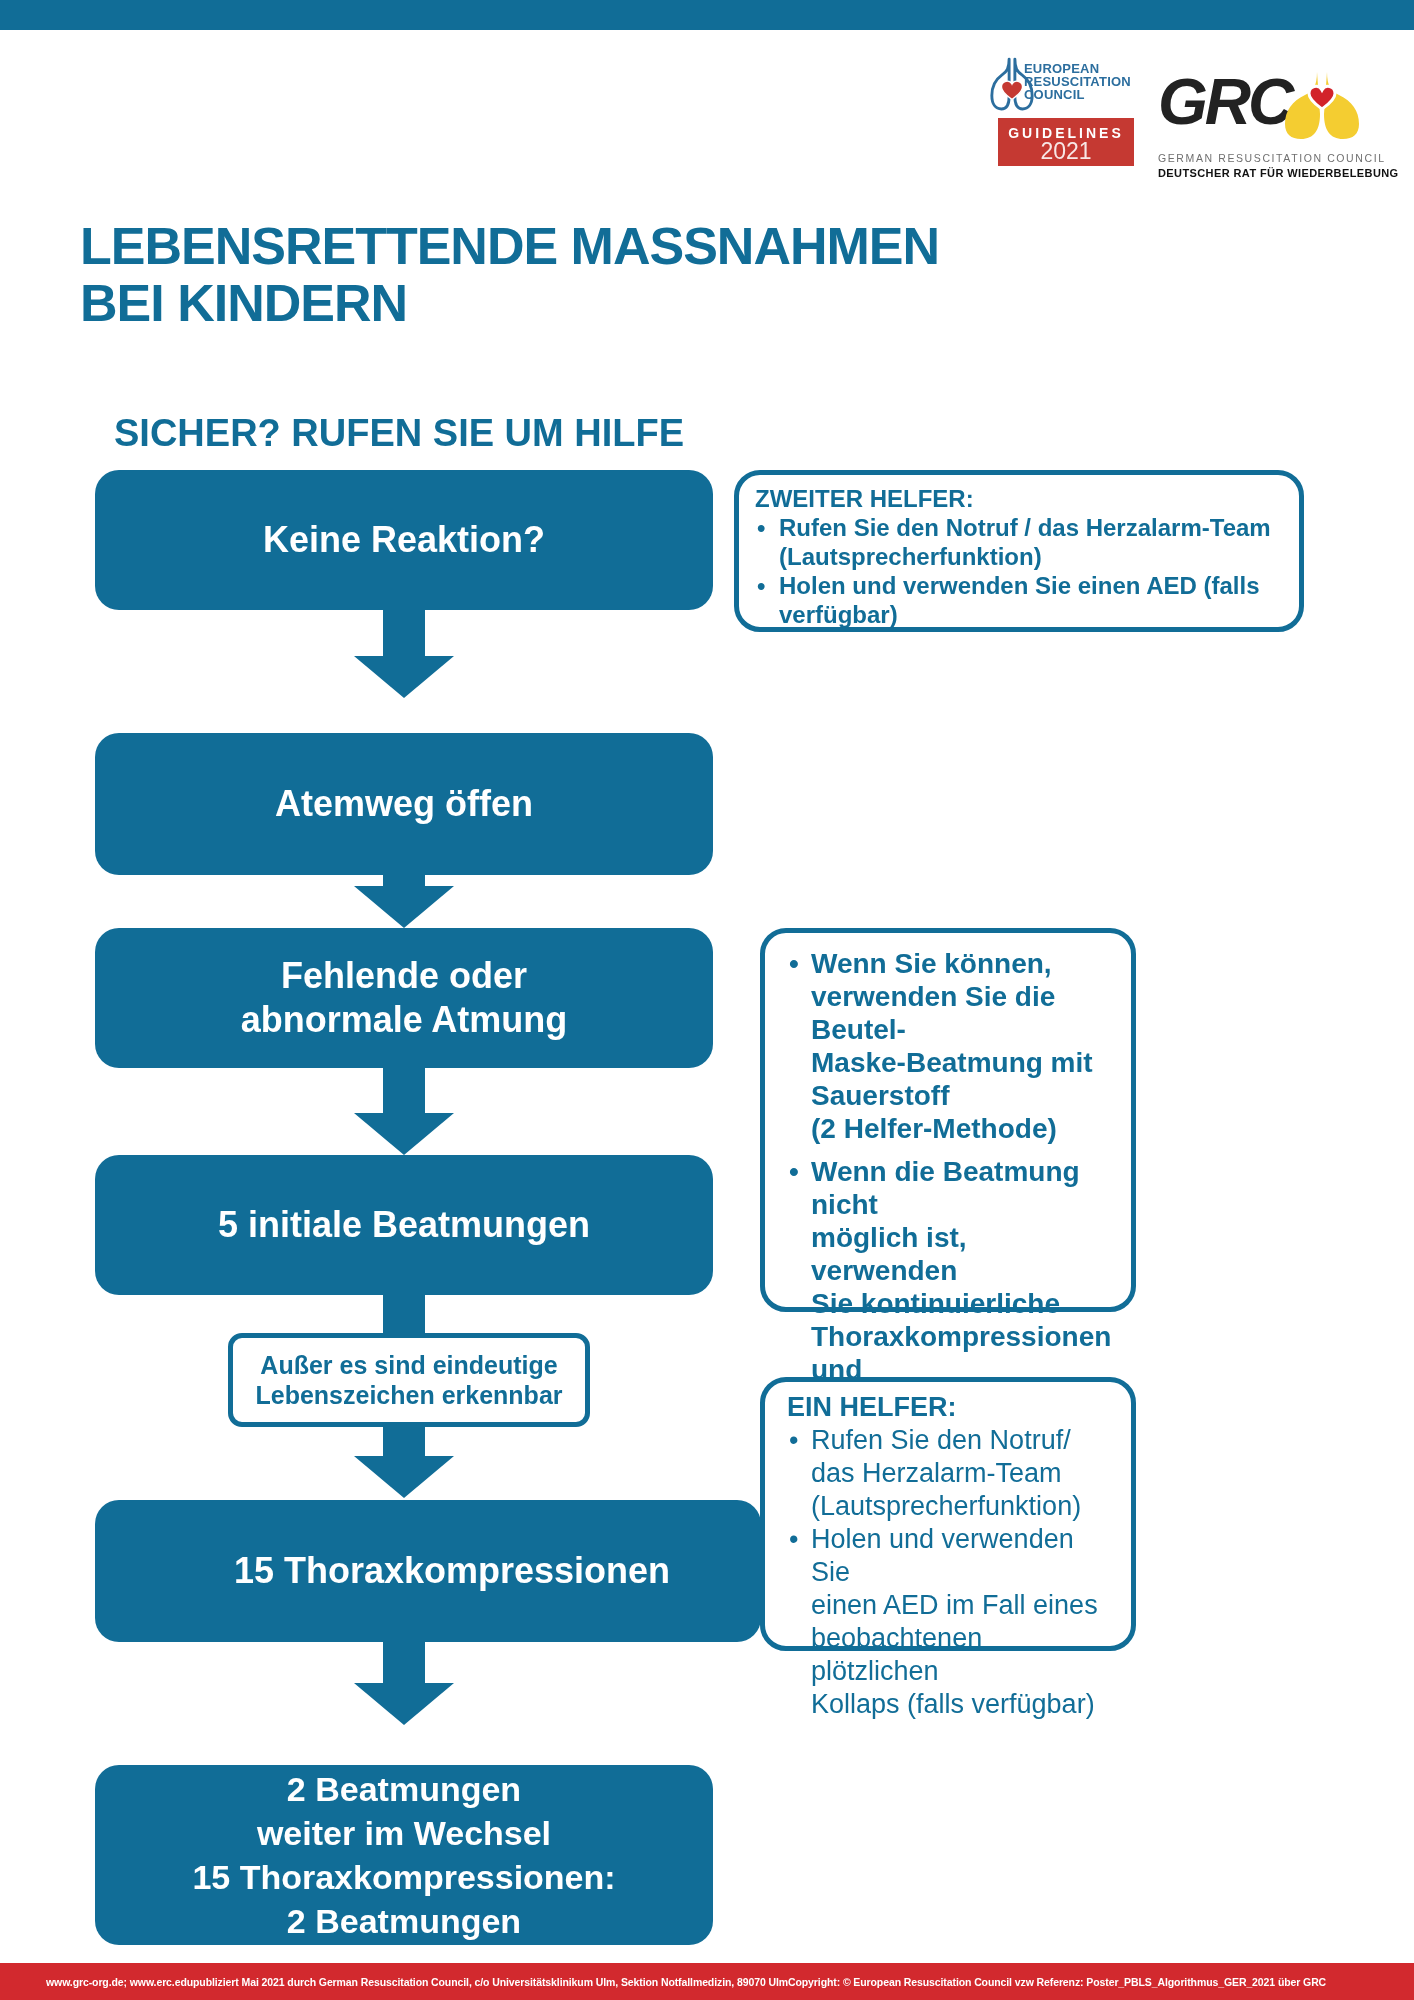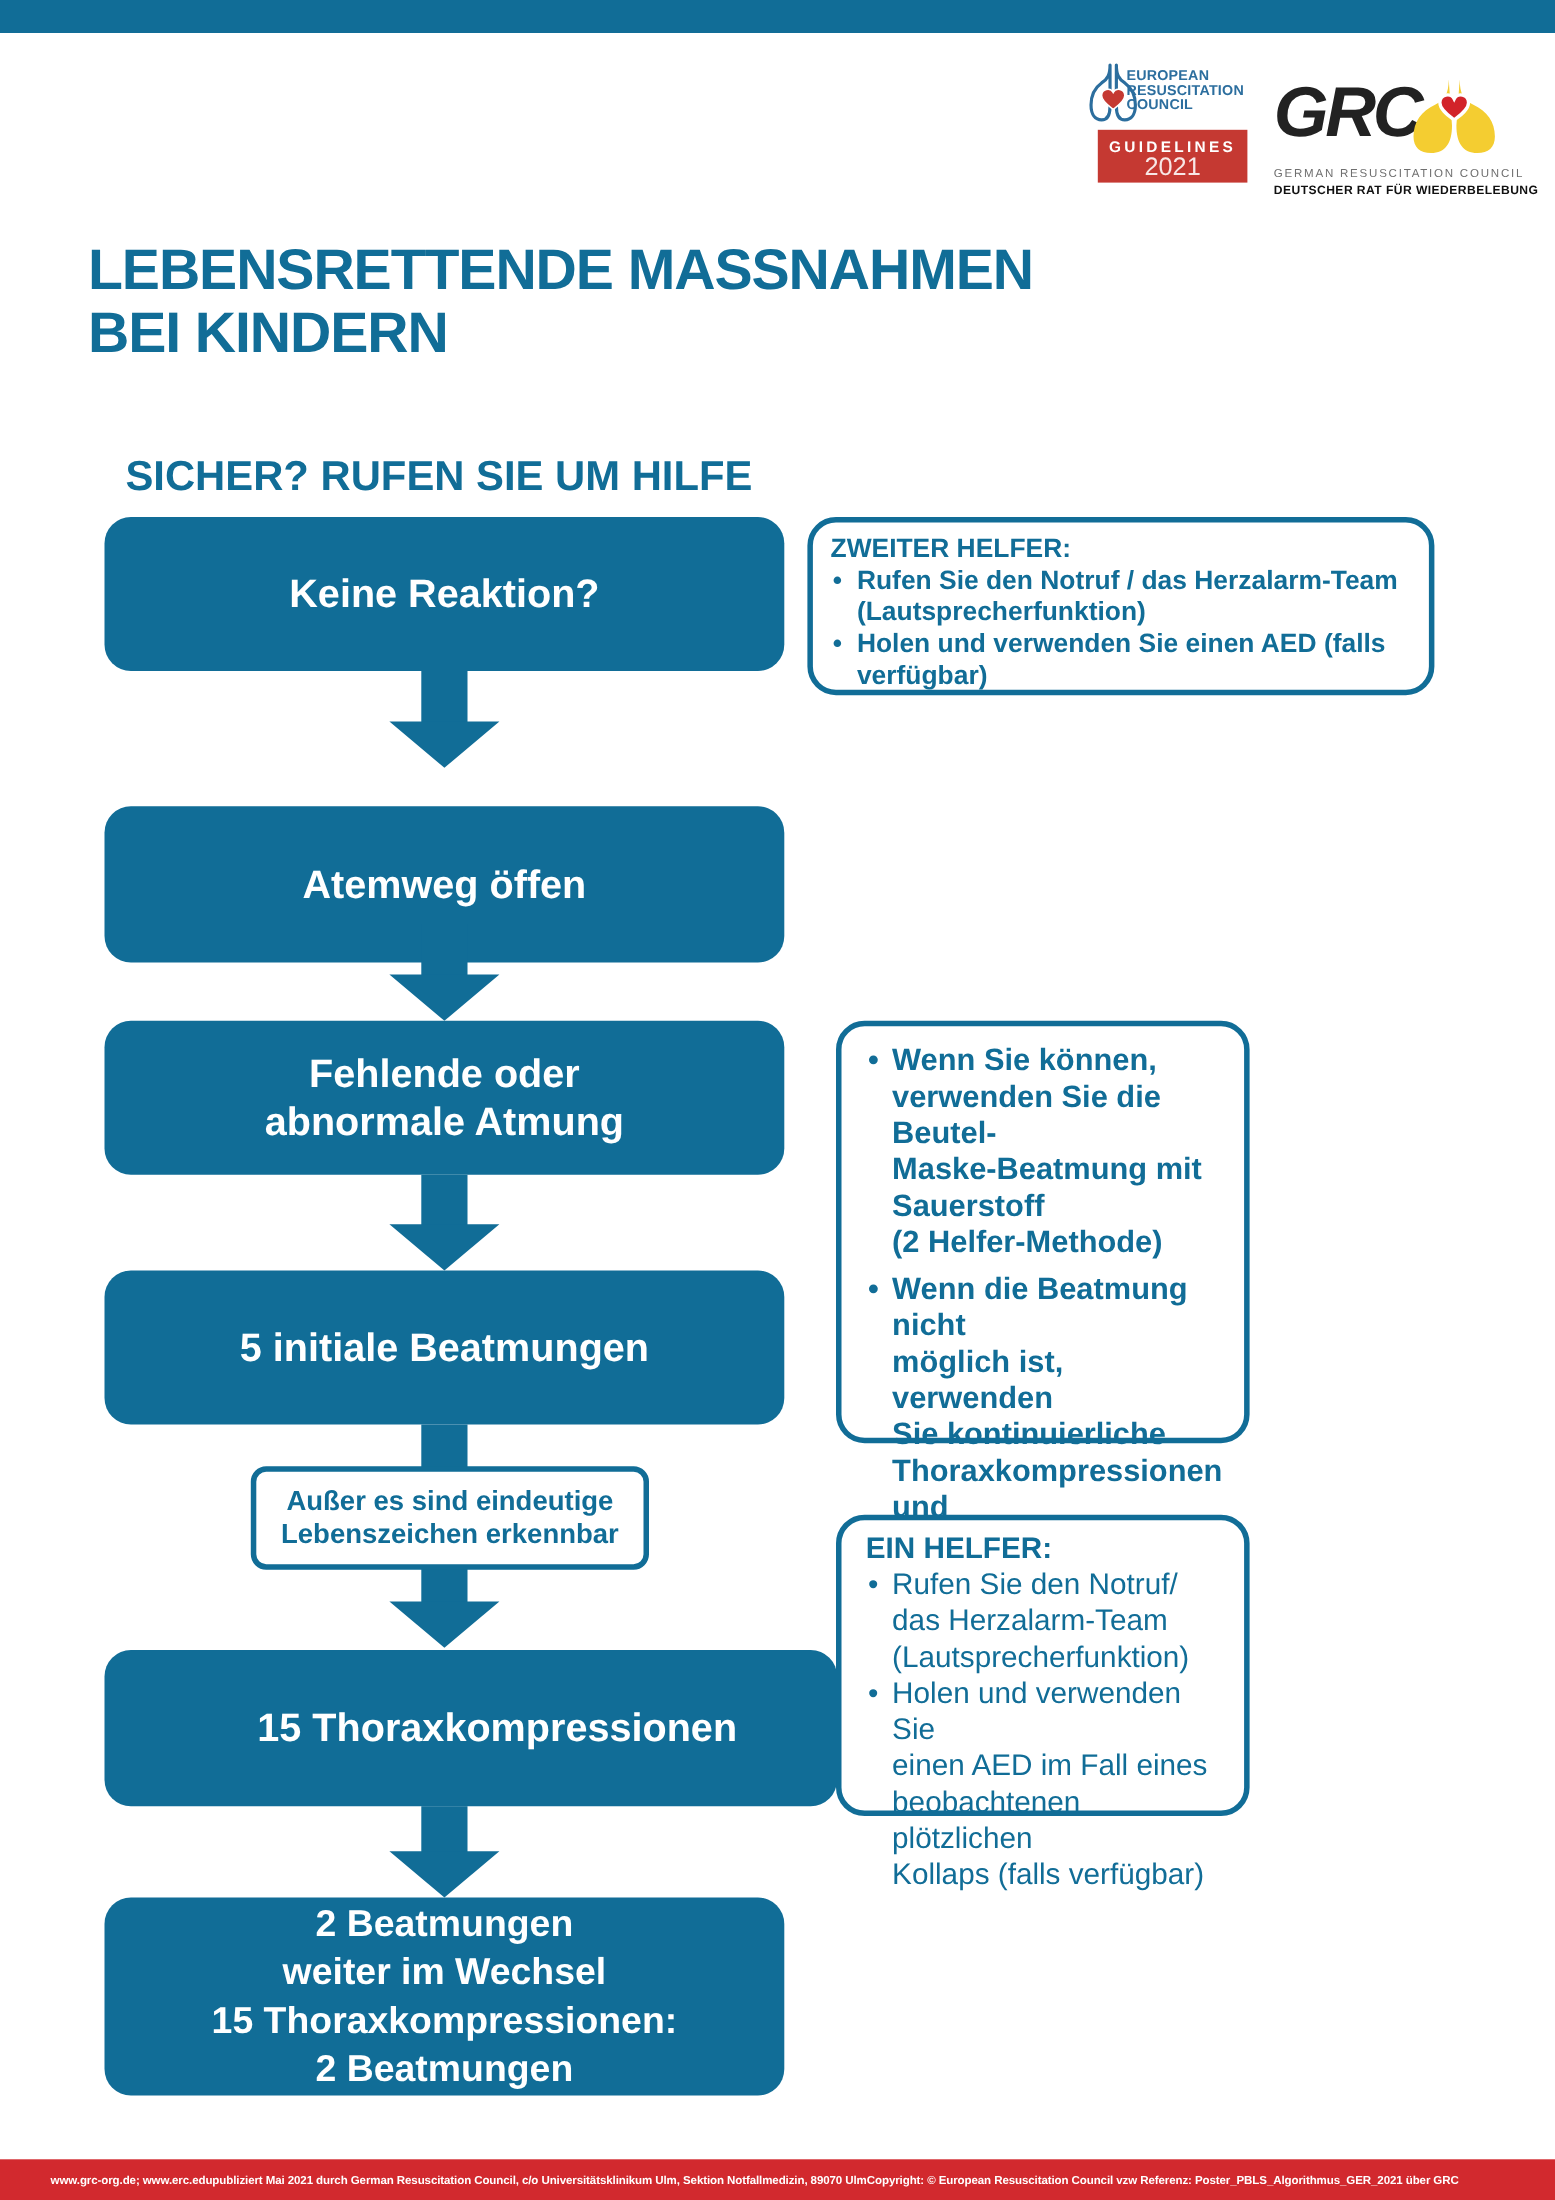--- a/index.html
+++ b/index.html
@@ -29,21 +29,21 @@
 
   
   .fbox{position:absolute;left:95px;width:618px;background:#116D97;border-radius:24px;color:#fff;
         font-weight:700;display:flex;align-items:center;justify-content:center;text-align:center;
         white-space:pre-line;}
   .fb1{top:470px;height:140px;font-size:36px;}
   .fb2{top:698px;height:142px;font-size:36px;margin-top:35px;}
   .fb3{top:928px;height:140px;font-size:36px;line-height:44px;}
   .fb4{top:1155px;height:140px;font-size:36px;text-align:right;}
   .fb5{top:1500px;height:142px;font-size:36px;padding-left:48px;}
-  .fb6{top:1725px;height:180px;font-size:34px;line-height:44px;}
+  .fb6{top:1765px;height:180px;font-size:34px;line-height:44px;}
 
   .stem{position:absolute;left:383px;width:42px;background:#116D97;z-index:1;}
   .head{position:absolute;left:354px;width:0;height:0;border-left:50px solid transparent;
         border-right:50px solid transparent;border-top:42px solid #116D97;z-index:1;}
 
   .note{position:absolute;left:228px;top:1333px;width:352px;height:84px;background:#fff;
         border:5px solid #116D97;border-radius:14px;z-index:2;color:#116D97;font-weight:700;
         font-size:25px;line-height:30px;display:flex;align-items:center;justify-content:center;
         text-align:center;white-space:pre-line;}
 

